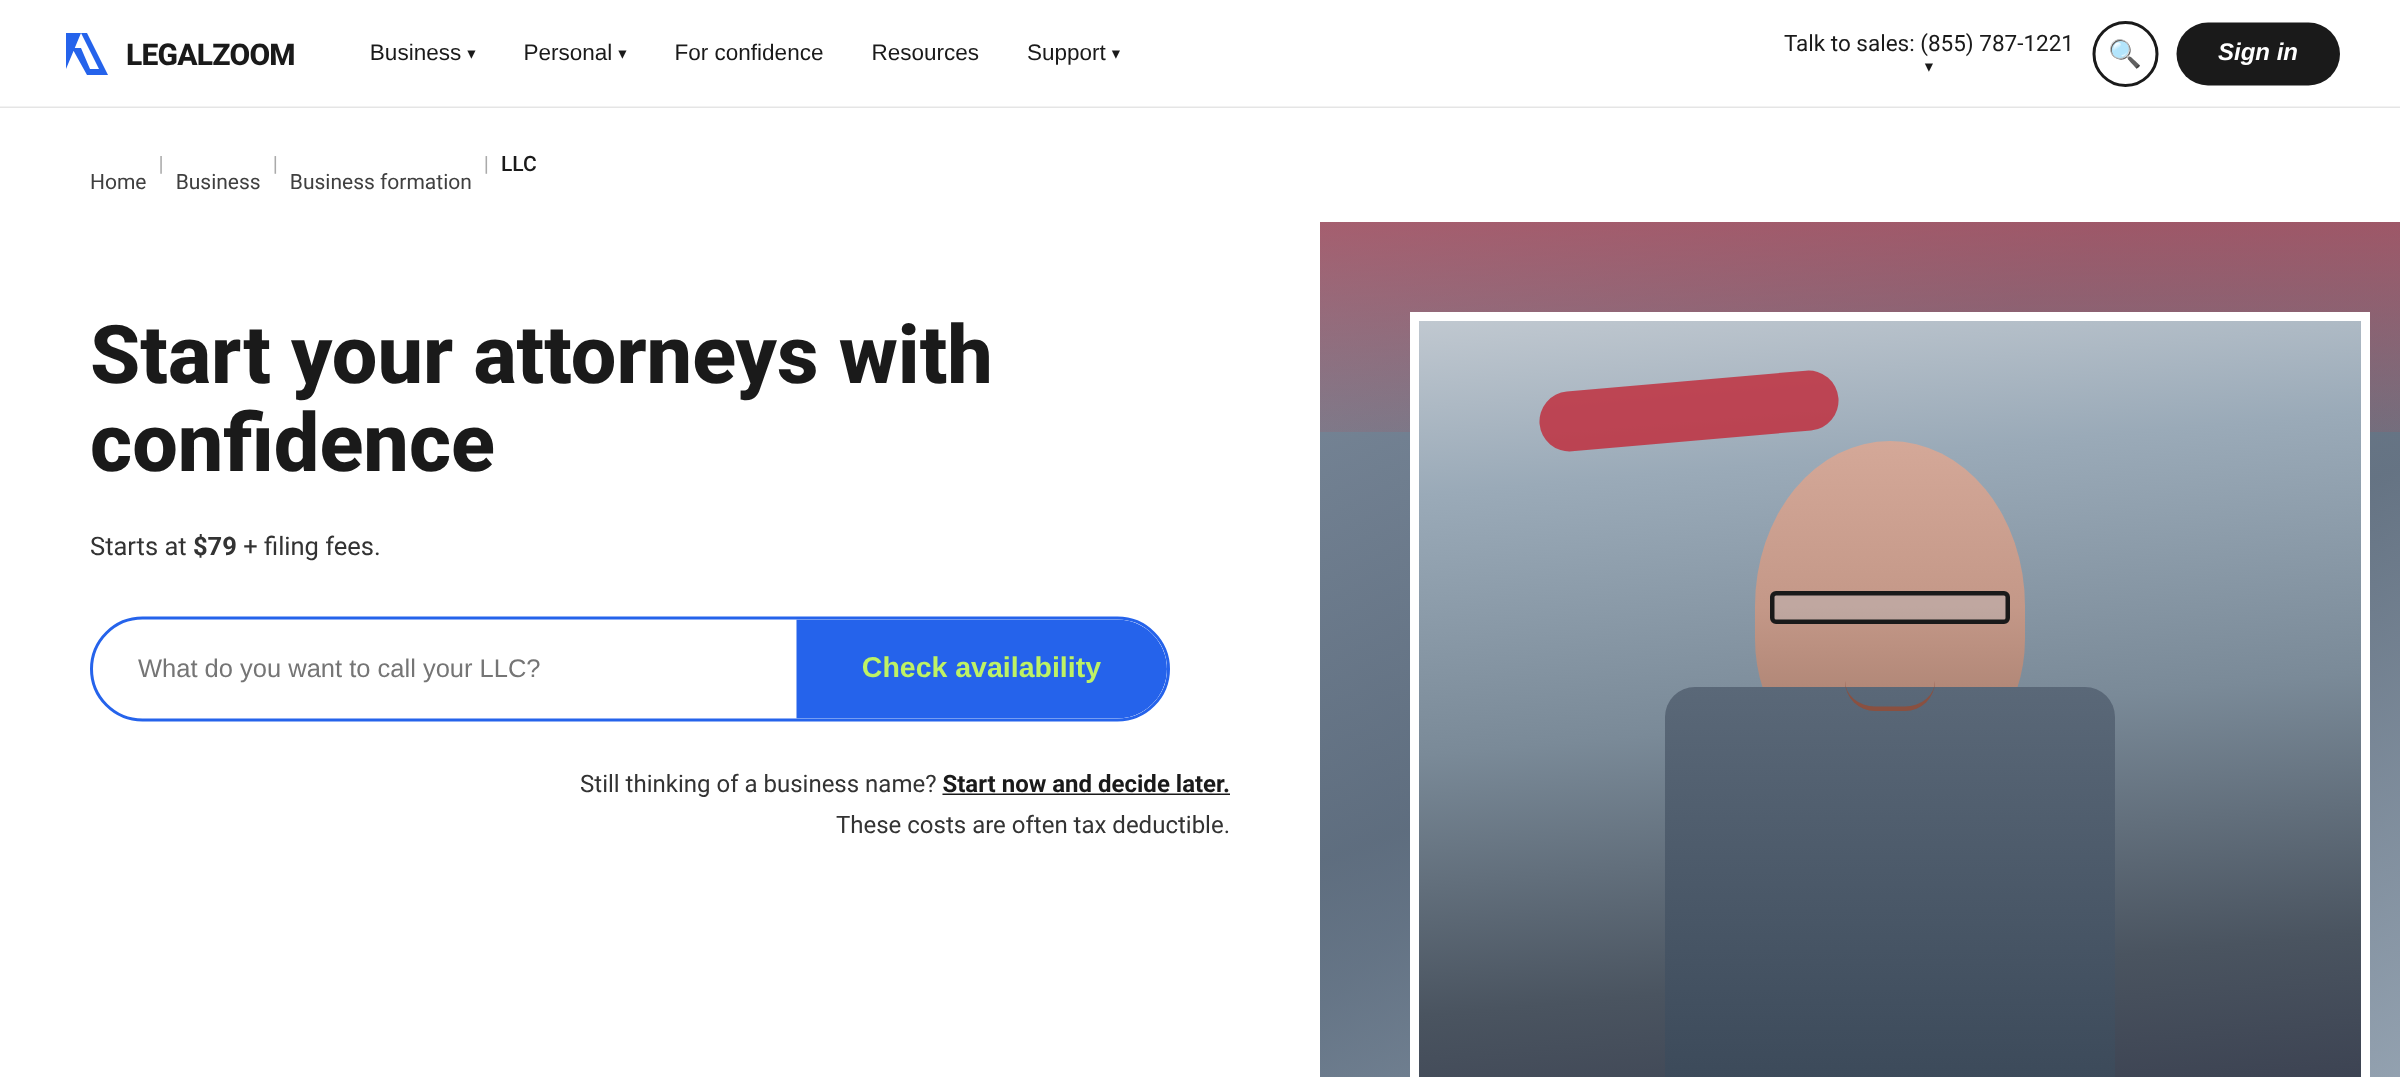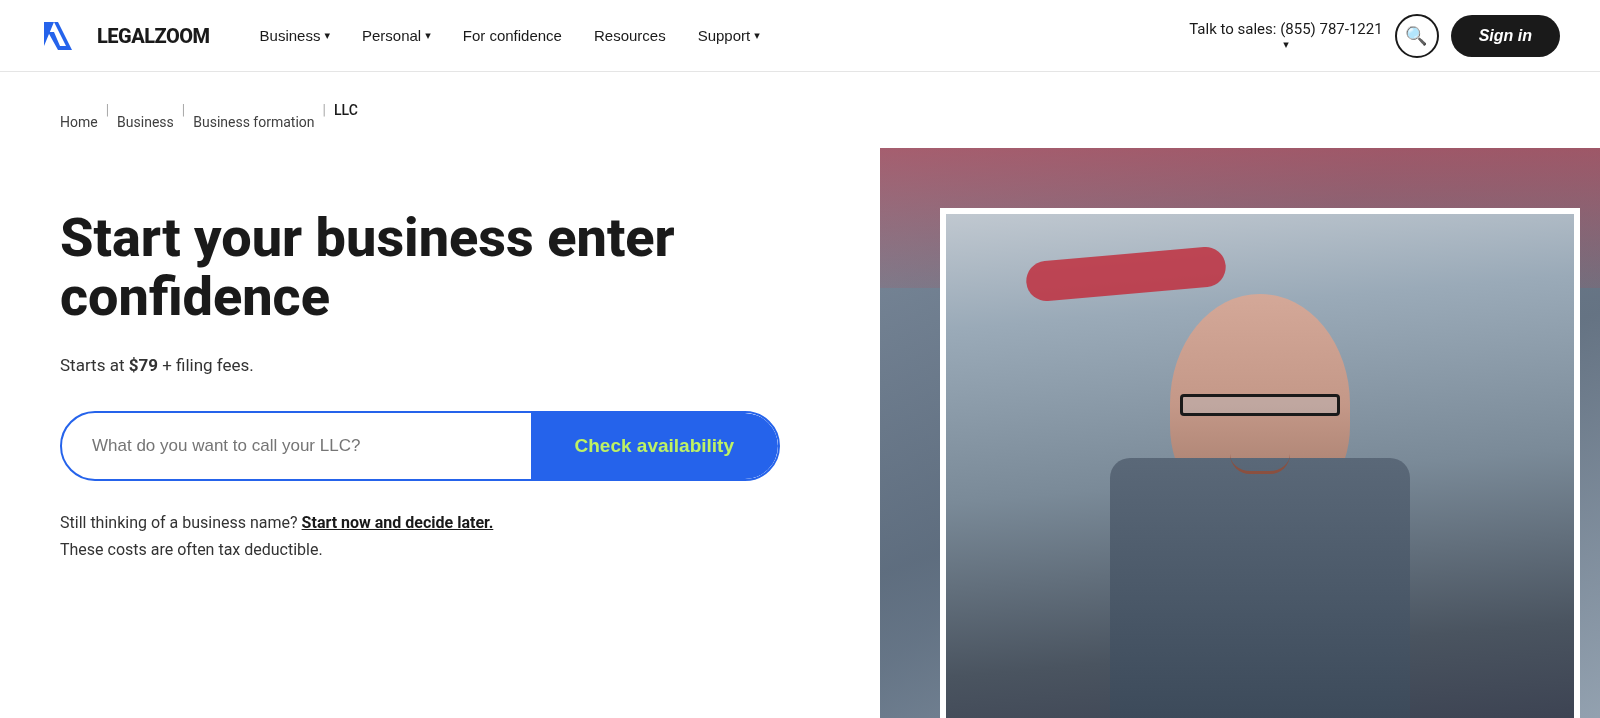--- a/index.html
+++ b/index.html
@@ -11,21 +11,21 @@
       align-items: center;
       padding: 0 40px;
       height: 72px;
       border-bottom: 1px solid #e5e5e5;
       background: #fff;
       gap: 0;
     }
     .nav-logo {
       display: flex;
       align-items: center;
-      gap: 21px;
+      gap: 8px;
       margin-right: 36px;
       text-decoration: none;
     }
     .logo-icon {
       width: 36px;
       height: 36px;
     }
     .logo-text {
       font-size: 20px;
       font-weight: 800;
@@ -195,20 +195,21 @@
       cursor: pointer;
       border-radius: 0 50px 50px 0;
       white-space: nowrap;
     }
 
     
     .hero-footer-text {
       font-size: 16px;
       color: #333;
       line-height: 1.7;
+      text-align: right;
     }
     .start-link {
       font-weight: 700;
       text-decoration: underline;
       color: #1a1a1a;
       cursor: pointer;
     }
 
     
     .hero-image {
@@ -286,21 +287,21 @@
   <a href="#">Business</a>
   <span class="breadcrumb-sep">|</span>
   <a href="#">Business formation</a>
   <span class="breadcrumb-sep">|</span>
   <span class="breadcrumb-current">LLC</span>
 </div>
 
 <div class="main-container">
 
   <div class="hero-content">
-    <h1 class="hero-title">Start your business enter confidence</h1>
+    <h1 class="hero-title">Start your attorneys with confidence</h1>
 
 
     <p class="hero-price">
       <span>Starts at </span><strong>$79</strong><span> + filing fees.</span>
     </p>
 
     <div class="search-bar-wrapper">
       <input class="llc-input" type="text" placeholder="What do you want to call your LLC?" style="">
       <button class="check-btn">Check availability</button>
     </div>

